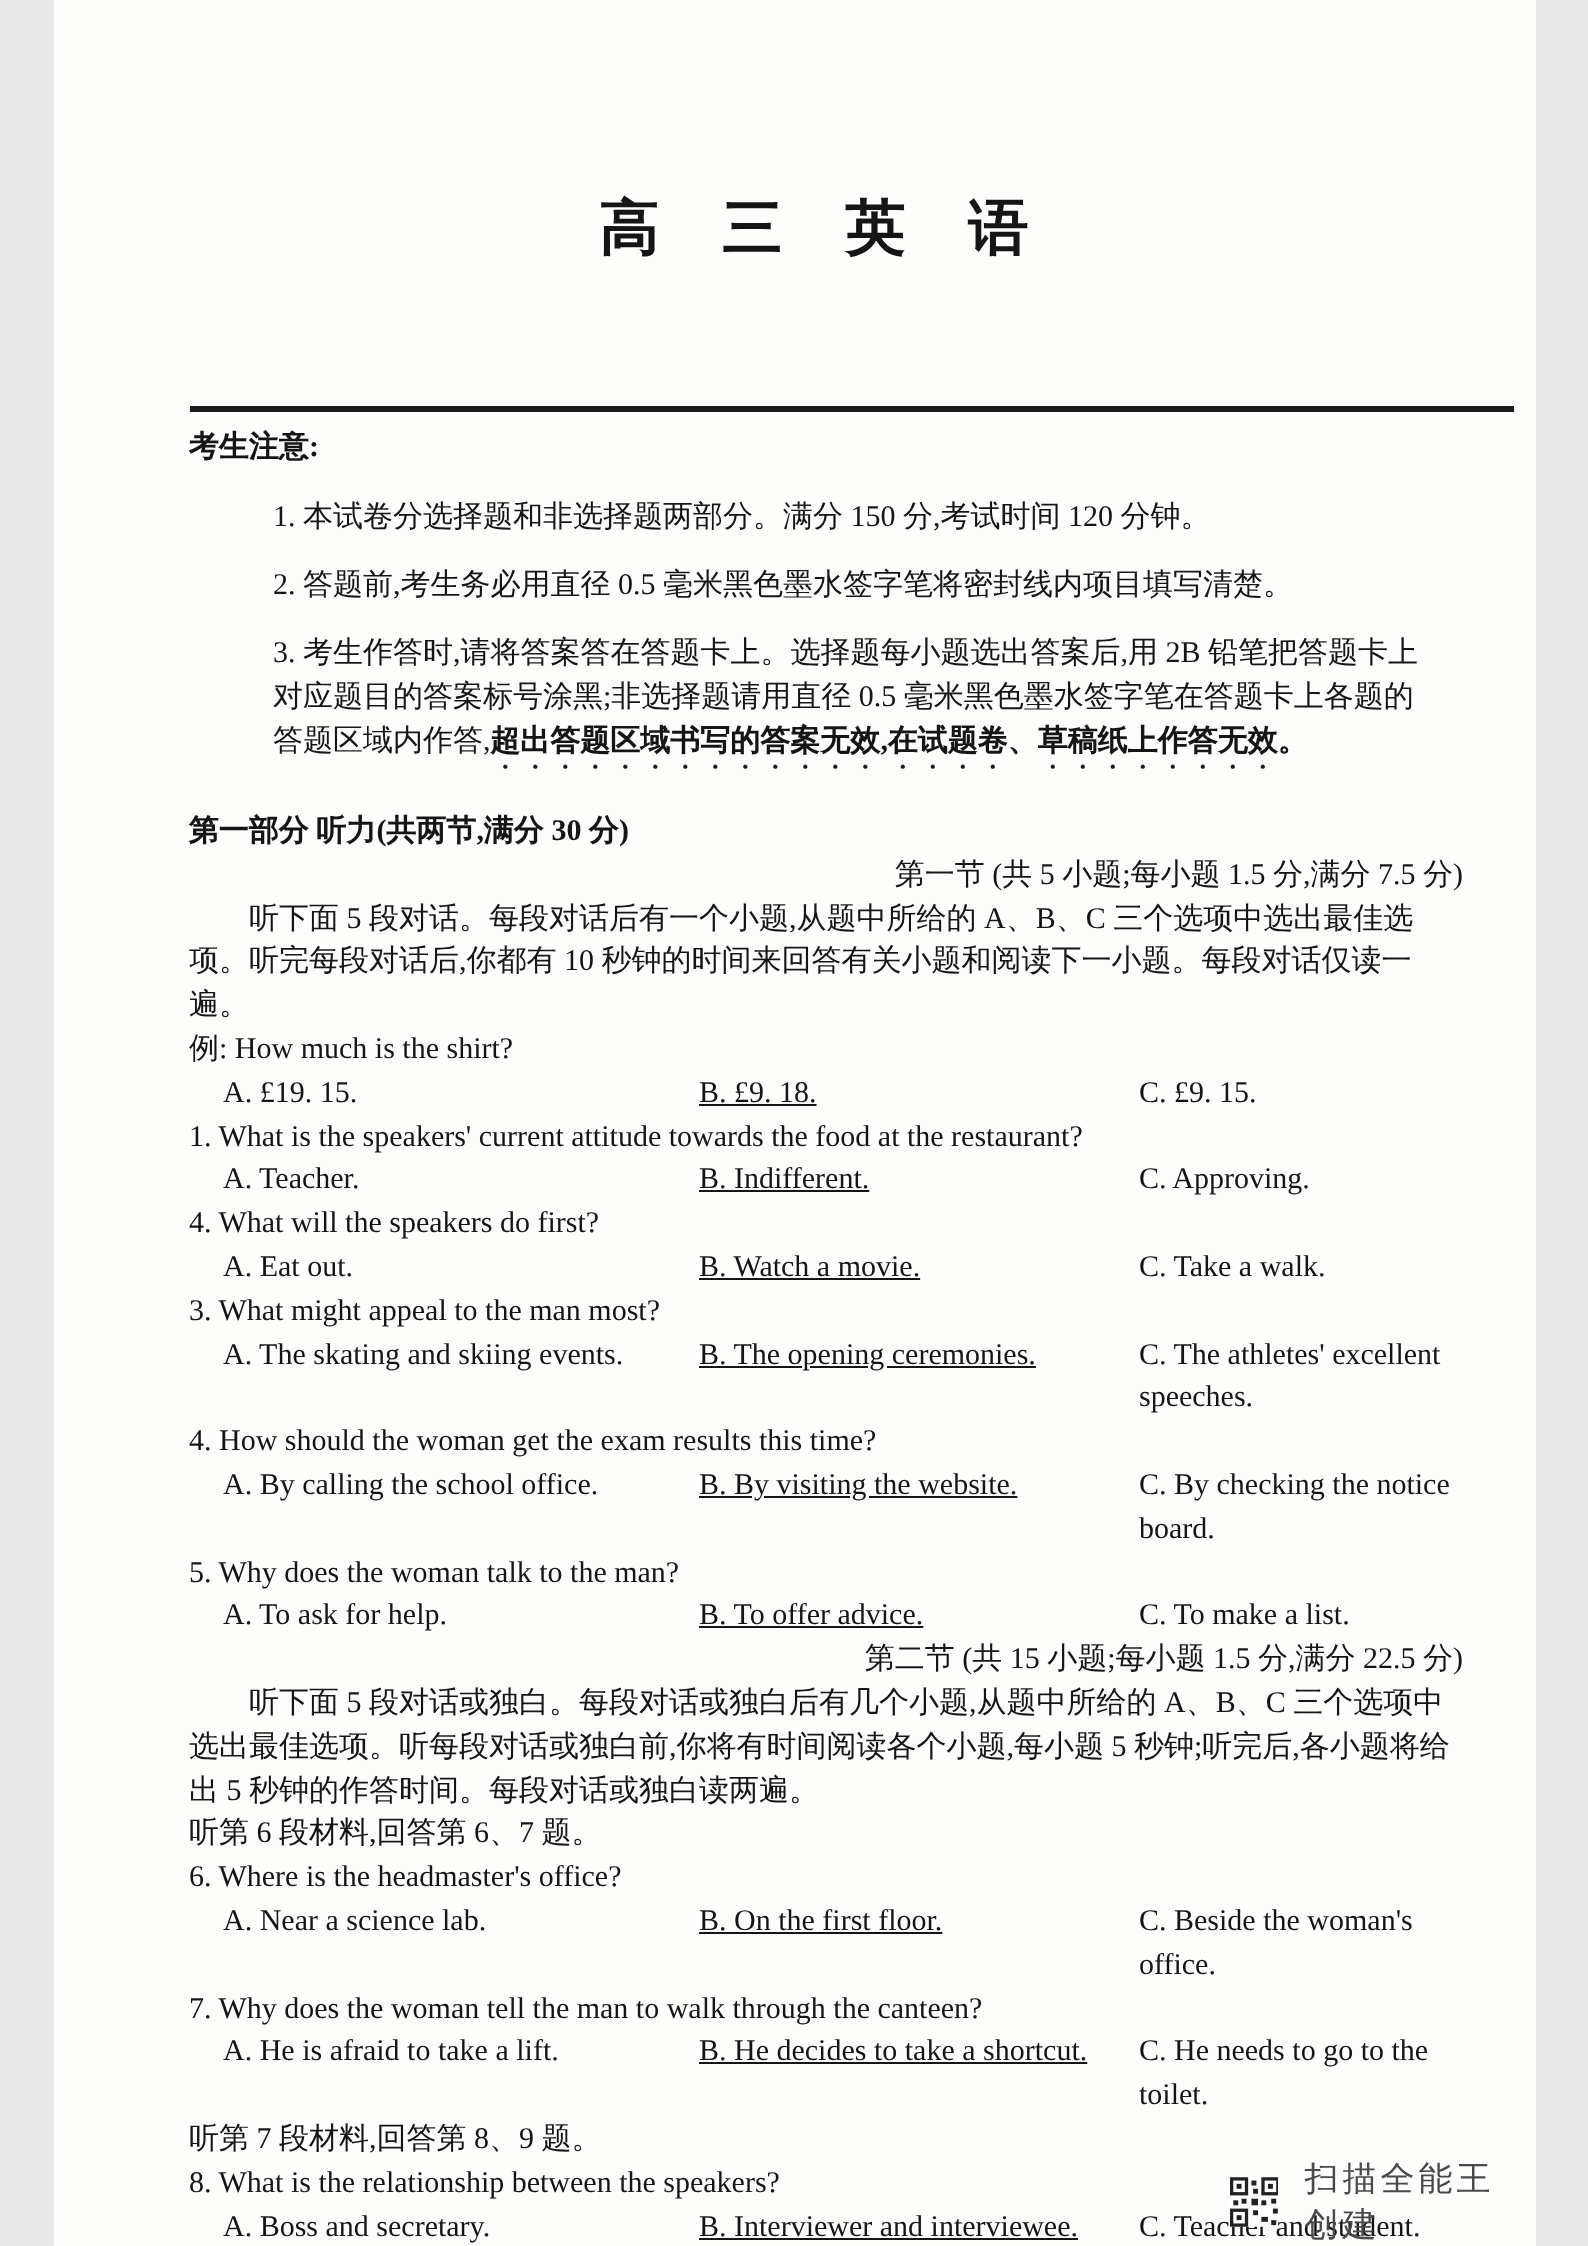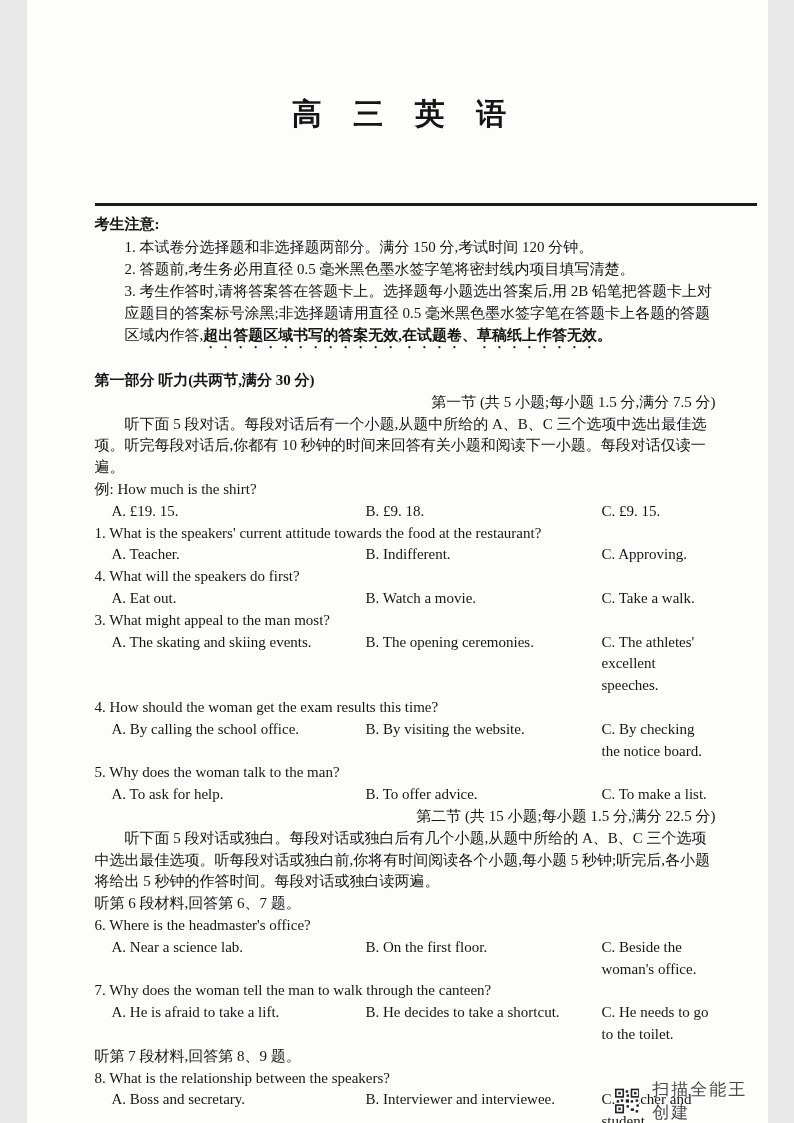--- a/index.html
+++ b/index.html
@@ -6,21 +6,21 @@
   .page {
     position: relative;
     width: 741px;
     height: 1123px;
     margin: 0 auto;
     background: #fdfdfc;
     color: #151515;
     font-family: "Liberation Serif", "DejaVu Serif", serif;
     overflow: hidden;
     box-sizing: border-box;
-    padding: 0 52px 0 68px;
+    padding: 0 36px 0 68px;
   }
   .title {
     margin-top: 94px;
     text-align: center;
     font-size: 30px;
     font-weight: 700;
     letter-spacing: 12px;
   }
   .divider {
     margin-top: 68px;
@@ -31,44 +31,43 @@
   .notice-heading {
     font-size: 15px;
     font-weight: 700;
     line-height: 24px;
   }
   .notice-items {
     padding-left: 30px;
     font-size: 15px;
     line-height: 22px;
   }
-  .notice-item { margin: 0; }
+  .notice-item { margin: 12px; }
   .em-dots {
     font-weight: 700;
     -webkit-text-emphasis: dot #1c1c1c;
     -webkit-text-emphasis-position: under right;
     text-emphasis: dot #1c1c1c;
     text-emphasis-position: under right;
   }
   .main {
     margin-top: 18px;
     font-size: 15px;
     line-height: 21.8px;
   }
   .part-heading { font-weight: 700; }
   .section-heading { font-weight: 400; text-align: right; }
   .para { text-indent: 2em; }
   .qline { }
   .opts {
     display: flex;
     padding-left: 17px;
-    gap: 16px;
   }
   .opt-a { width: 238px; flex: 0 0 auto; }
-  .opt-b { width: 220px; flex: 0 0 auto; }
+  .opt-b { width: 220px; flex: 0 0 auto; text-decoration: underline; }
   .opt-c { flex: 1 1 auto; }
   .footer-row {
     margin-top: 13px;
     position: relative;
     text-align: left;
     font-size: 15px;
     font-weight: 700;
   }
   .page-x {
     position: absolute;

